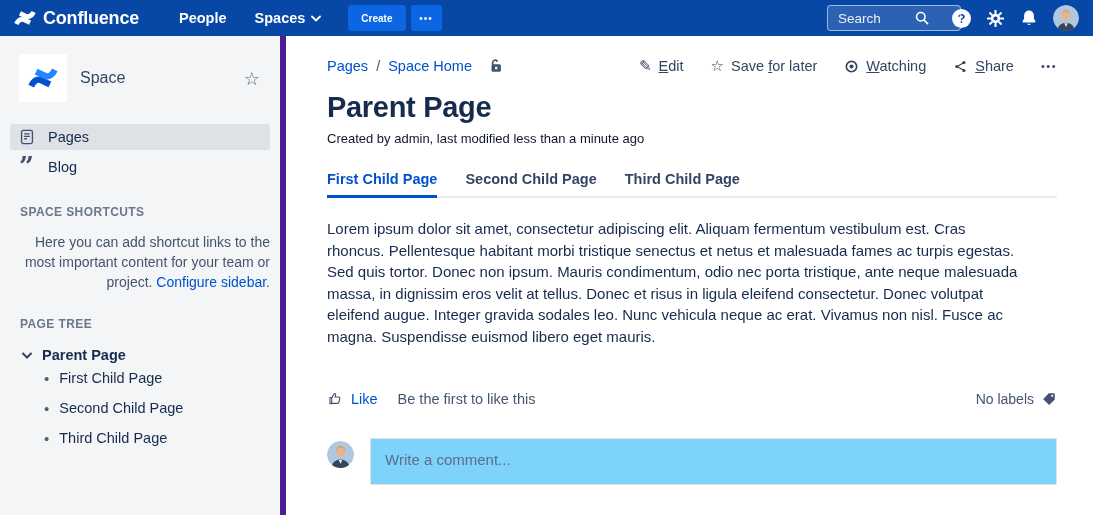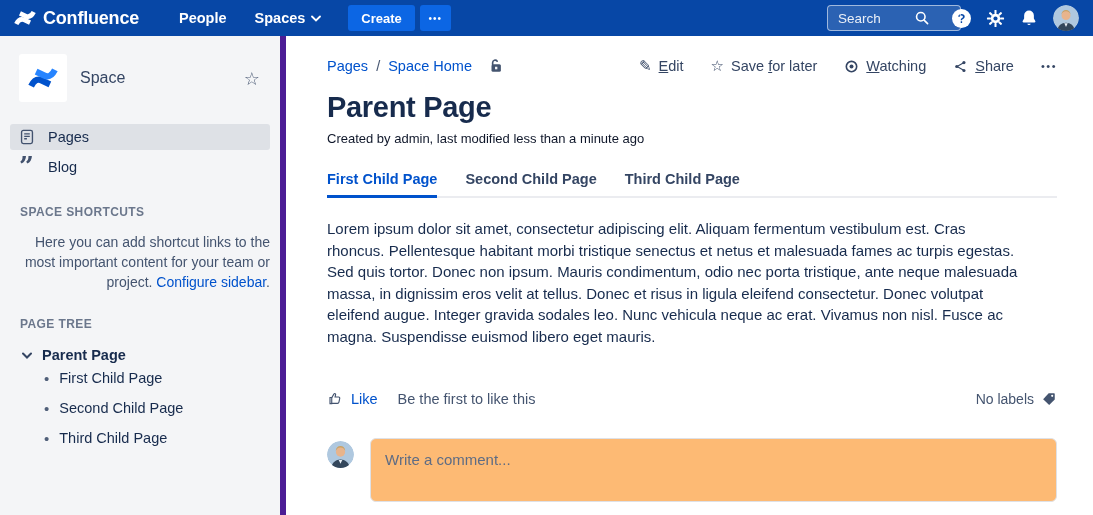--- a/index.html
+++ b/index.html
@@ -7,21 +7,21 @@
     font-family:"Liberation Sans","DejaVu Sans",sans-serif; }
 
   
   .navbar { height:36px; background:#0747A6; display:flex; align-items:center;
     padding:0 14px; color:#fff; }
   .brand { display:flex; align-items:center; gap:7px; margin-right:26px; cursor:pointer; }
   .brand-text { font-size:18px; font-weight:600; letter-spacing:-0.2px;text-align:center; }
   .nav-item { display:flex; align-items:center; gap:6px; font-size:14.5px; font-weight:600;
     height:36px; padding:0 14px; cursor:pointer; }
   .create-btn { background:#0C66E4; color:#fff; border:none; border-radius:3px;
-    font-family:inherit; font-size:13px; font-weight:600; height:26px; padding:0 13px;
+    font-family:inherit; font-size:10px; font-weight:600; height:26px; padding:0 13px;
     margin-left:13px; cursor:pointer; }
   .more-btn { background:#0C66E4; color:#fff; border:none; border-radius:3px; height:26px;
     width:31px; margin-left:5px; font-size:10px; letter-spacing:1px; cursor:pointer; }
   .nav-right { margin-left:auto; display:flex; align-items:center; gap:15px; }
   .search-box { position:relative; width:110px;text-decoration:underline; }
   .search-box input { width:134px; height:26px; background:rgba(255,255,255,0.15);
     border:1px solid rgba(255,255,255,0.55); border-radius:4px; color:#fff;
     padding:0 28px 0 10px; font-family:inherit; font-size:13.5px; }
   .search-box input::placeholder { color:rgba(255,255,255,0.9); }
   .search-icon { position:absolute; right:7px; top:5px; cursor:pointer; }
@@ -82,22 +82,22 @@
   .body-text { margin-top:20px; width:700px; font-size:15px; line-height:21.5px; color:#172B4D; }
   .like-row { margin-top:44px; display:flex; align-items:center; }
   .like-btn { display:flex; align-items:center; gap:8px; color:#0052CC; font-size:14.5px;
     cursor:pointer; }
   .like-hint { margin-left:20px; color:#44546F; font-size:14.5px; }
   .labels { margin-left:auto; display:flex; align-items:center; gap:7px; color:#44546F;
     font-size:14px; cursor:pointer; }
   .comment-row { margin-top:31px; display:flex; align-items:flex-start; gap:16px; }
   .comment-avatar { width:27px; height:27px; border-radius:50%; overflow:hidden; flex:none;
     margin-top:3px; }
-  .comment-box { flex:1; height:64px; border:1px solid #DFE1E6; border-radius:6px;
-    background:#fdba74; }
+  .comment-box { flex:1; height:47px; border:1px solid #DFE1E6; border-radius:1px;
+    background:#7dd3fc; }
   .comment-box textarea { width:100%; height:100%; border:none; background:transparent;
     resize:none; padding:12px 14px; font-family:inherit; font-size:15px; color:#172B4D;
     outline:none; }
   .comment-box textarea::placeholder { color:#5E6C84; }
 </style>
 </head>
 <body>
 
 <div class="navbar">
   <div class="brand">

